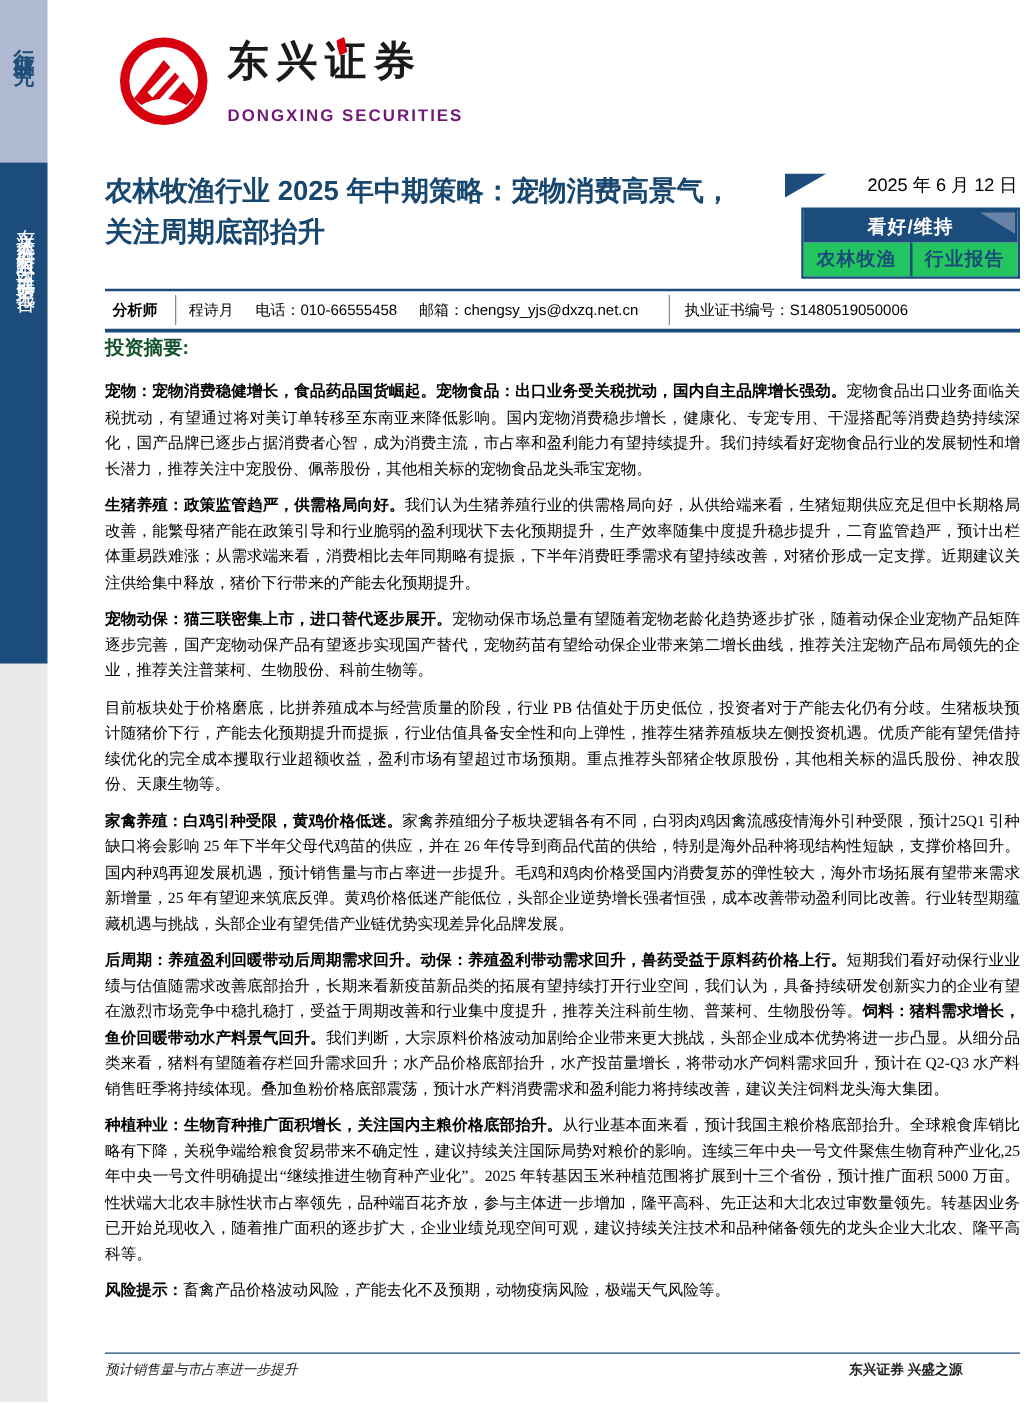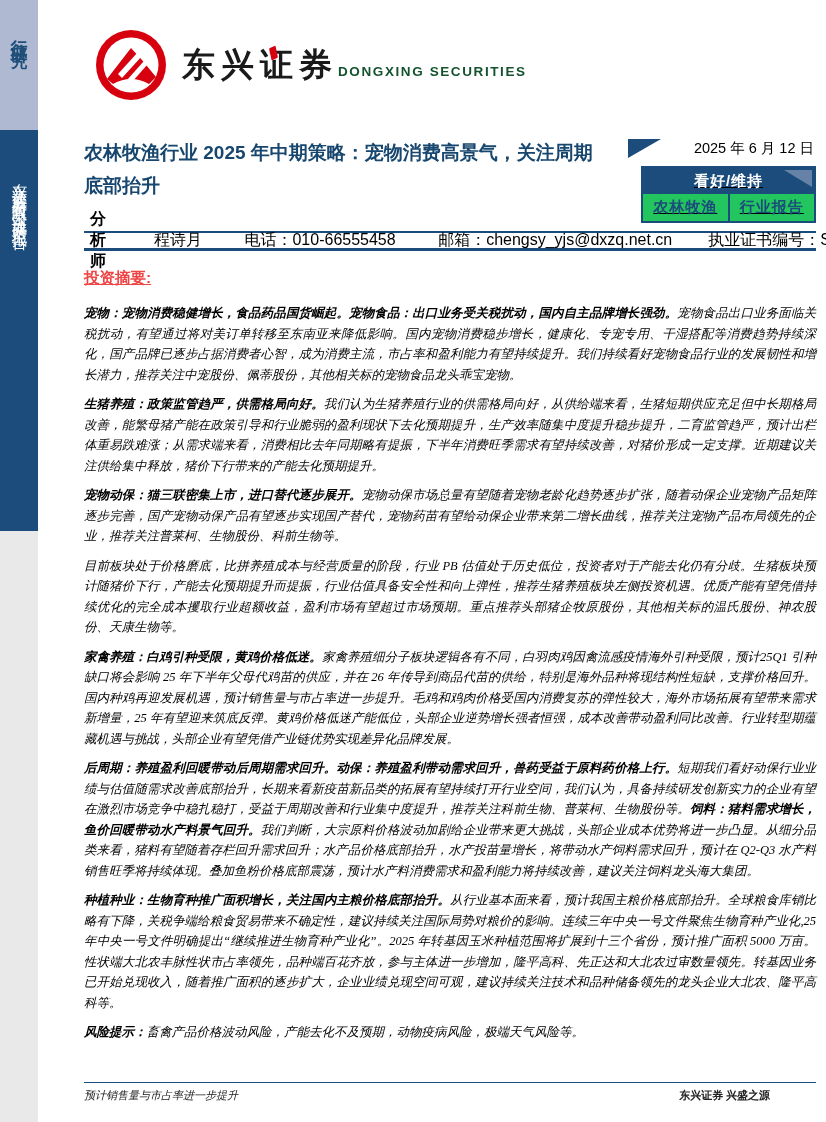--- a/index.html
+++ b/index.html
@@ -20,66 +20,66 @@
             font-size:15.5px; color:#ffffff; letter-spacing:3.5px;
             font-family:"Liberation Sans", sans-serif; }
   .sb-bottom { position:absolute; left:0; top:531px; width:38px; height:591px; background:#e9e9e9; }
 
   
   .main { position:absolute; left:38px; top:0; width:788px; height:1122px; }
 
   
   .logo { position:absolute; left:56px; top:28px; display:flex; align-items:center; gap:14px; }
   .logo-circle { width:74px; height:74px; }
-  .logo-texts { display:flex; flex-direction:row; position:relative; }
+  .logo-texts { display:flex; flex-direction:column; position:relative; }
   .logo-cn { font-size:33px; font-weight:bold; color:#1a1a1a; letter-spacing:6px; line-height:1.15;
              font-family:"Liberation Sans", sans-serif; }
   .logo-mark { position:absolute; left:88px; top:1px; width:7px; height:12px; background:#d7000f;
              transform:rotate(-24deg) skewX(-12deg); border-radius:1px; }
-  .logo-en { font-size:13.5px; font-weight:bold; color:#14532d; letter-spacing:1.6px; margin-top:18px; }
+  .logo-en { font-size:13.5px; font-weight:bold; color:#701a75; letter-spacing:1.6px; margin-top:18px; }
 
   
   .report-title { position:absolute; left:46px; top:136px; width:518px;
-             font-size:19px; font-weight:bold; color:#17466e; line-height:33px;
+             font-size:22px; font-weight:bold; color:#17466e; line-height:33px;
              font-family:"Liberation Sans", sans-serif; }
 
   
-  .info { position:absolute; right:10px; top:138px; width:188px;text-decoration:underline; }
+  .info { position:absolute; right:10px; top:138px; width:188px; }
   .date-row { position:relative; height:24px; }
   .date-tri { position:absolute; left:0; top:1px; width:0; height:0;
               border-top:19px solid #1b4c7c; border-right:33px solid transparent; }
   .date-text { position:absolute; right:2px; top:1px; font-size:14.5px; color:#000; font-weight:500;
               font-family:"Liberation Sans", sans-serif; }
   .rating-box { margin-top:4px; border:2px solid #1b4c7c;margin-left:13px; }
   .rating-bar { position:relative; height:26px; background:#1b4c7c; display:flex;
               align-items:center; justify-content:center; }
   .rating-label { color:#ffffff; font-size:15px; font-weight:bold; letter-spacing:1px; }
   .rating-tri { position:absolute; right:2px; top:2px; width:0; height:0;
               border-top:17px solid #6682a6; border-left:28px solid transparent; }
   .ind-row { display:flex; height:27px; background:#22c55e; }
   .ind-cell { flex:1; display:flex; align-items:center; justify-content:center;
               font-size:15px; font-weight:bold; color:#1b4c7c; letter-spacing:1px; }
   .ind-cell + .ind-cell { border-left:2px solid #1b4c7c; }
 
   
-  .analyst { position:absolute; left:46px; right:10px; top:231px; height:20px;
+  .analyst { position:absolute; left:46px; right:10px; top:231px; height:35px;
              border-top:2px solid #1b4c7c; border-bottom:3px solid #1b4c7c;
-             display:flex; align-items:center; font-size:16px; color:#000; }
+             display:flex; align-items:center; font-size:12px; color:#000; }
   .an-label { font-weight:bold; padding:0 14px 0 6px; }
   .an-div { width:1px; align-self:stretch; margin:3px 0; background:#8a8a8a; }
   .an-mid { padding:0 10px; white-space:nowrap; }
-  .an-mid span { margin-right:14px;margin-left:24px; }
+  .an-mid span { margin-right:14px; }
   .an-cert { padding:0 0 0 12px; white-space:nowrap; }
 
   
   .content { position:absolute; left:46px; right:10px; top:268px; }
-  .summary-heading { color:#ef4444; font-size:15.5px; font-weight:bold; margin-bottom:14px;
-             font-family:"Liberation Sans", sans-serif;text-decoration:underline; }
+  .summary-heading { color:#14532d; font-size:15.5px; font-weight:bold; margin-bottom:14px;
+             font-family:"Liberation Sans", sans-serif; }
   .paragraphs { font-family:"Liberation Serif", serif; font-size:12.5px; color:#000;
-             line-height:20.5px; text-align:justify;font-style:italic; }
+             line-height:20.5px; text-align:justify; }
   .para { margin-bottom:9px; }
   .para .b { font-weight:bold; }
 
   
   .footer-line { position:absolute; left:46px; right:10px; top:1082px; border-top:1.5px solid #1b4c7c; }
   .footer-left { position:absolute; left:46px; top:1088px; font-size:11px; color:#222;
              font-family:"Liberation Serif", serif; font-style:italic; }
   .footer-right { position:absolute; right:56px; top:1088px; font-size:11px; color:#222;
              font-family:"Liberation Serif", serif; font-weight:bold; }
 </style>

